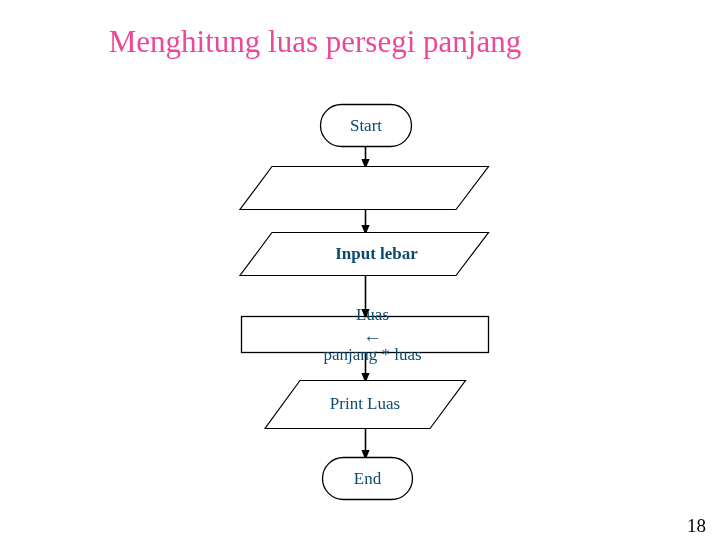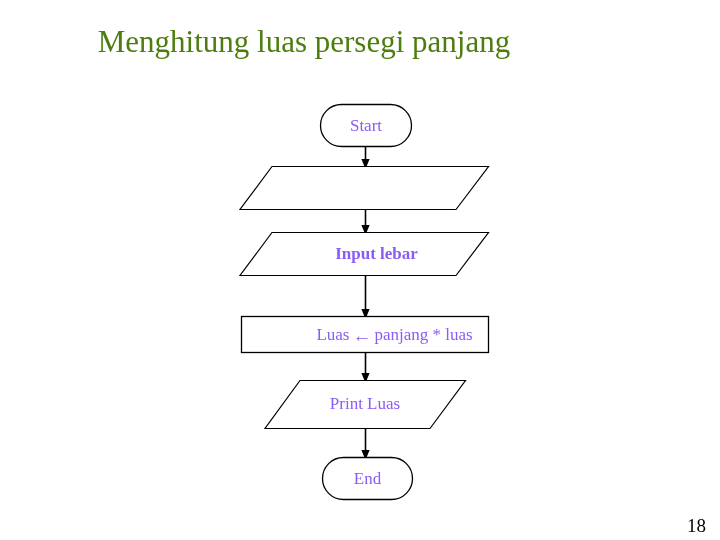--- a/index.html
+++ b/index.html
@@ -22,52 +22,53 @@
   }
   .slide-title {
     position: absolute;
     left: 0;
     top: 22px;
     width: 608px;
     text-align: center;
     font-size: 31px;
     line-height: 40px;
     letter-spacing: 0px;
-    color: #4d7c0f;
+    color: #ec4899;
     white-space: nowrap;
+    padding-left: 11px;
   }
   .flow-canvas {
     position: absolute;
     left: 0;
     top: 0;
     width: 720px;
     height: 540px;
   }
   .node-label {
     position: absolute;
     display: flex;
     align-items: center;
     justify-content: center;
     font-size: 17px;
     line-height: 20px;
-    color: #8b5cf6;
+    color: #0c4a6e;
     white-space: nowrap;
     pointer-events: none;
   }
   .label-start {
     left: 320px; top: 104px; width: 92px; height: 43px;
   }
   .label-input-panjang {
     left: 240px; top: 166px; width: 249px; height: 44px;
   }
   .label-input-lebar {
     left: 252px; top: 232px; width: 249px; height: 44px; font-weight: bold;
   }
   .label-process {
-    left: 252px; top: 316px; width: 285px; height: 37px;
+    left: 230px; top: 316px; width: 285px; height: 37px; flex-direction: column;
   }
   .label-print {
     left: 265px; top: 380px; width: 200px; height: 48px;
   }
   .label-end {
     left: 322px; top: 457px; width: 91px; height: 43px;
   }
   .label-process .assign-arrow {
     font-size: 19px;
     padding: 0 3px;

